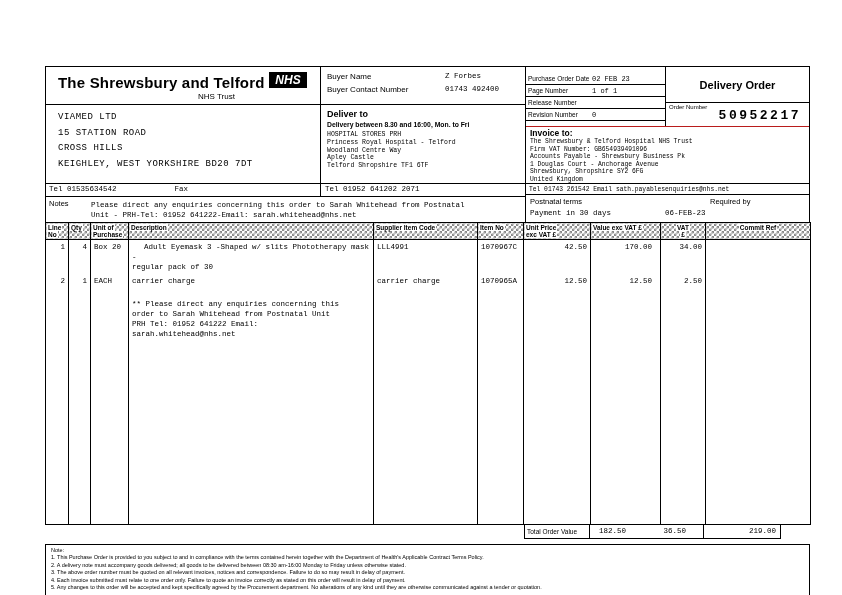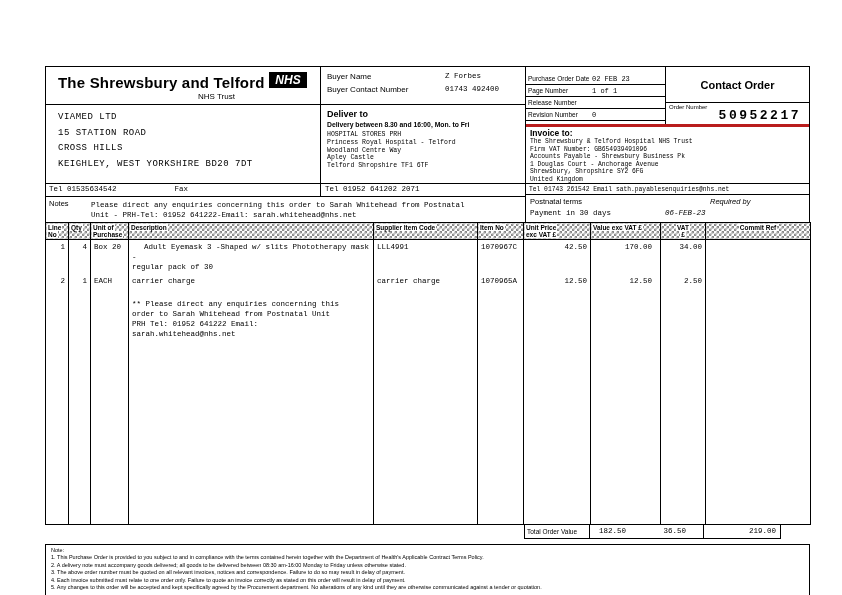--- a/index.html
+++ b/index.html
@@ -39,41 +39,41 @@
   .r3 { height:13px; border-bottom:1px solid #000; display:flex; font-size:7.5px; }
   .r3 .lcell { width:275px; border-right:1px solid #000; padding:1px 0 0 3px; display:flex; }
   .r3 .fax { margin-left:58px; }
   .r3 .rcell { flex:1; padding:1px 0 0 4px; }
 
   .r4 { flex:1; display:flex; padding:2px 2px 0 3px; }
   .r4 .lbl { font-size:7.5px; width:42px; }
   .r4 .txt { font-size:7.5px; line-height:10px; padding-top:1px; }
 
   
-  .info { height:60px; border-bottom:3px solid #b91c1c; display:flex; }
+  .info { height:60px; border-bottom:1px solid #b91c1c; display:flex; }
   .info-l { width:140px; border-right:1px solid #000; padding-top:6px; }
   .irow { height:12px; border-bottom:1px solid #000; display:flex; align-items:center; font-size:6.5px; padding:0 2px; }
   .irow .lbl { width:64px; }
   .irow .val { font-size:7px; }
   .info-r { flex:1; display:flex; flex-direction:column; }
   .po-title { height:36px; border-bottom:1px solid #000; display:flex; align-items:center; justify-content:center;
               font-weight:bold; font-size:11px; }
   .order-box { flex:1; position:relative; }
   .order-label { position:absolute; left:3px; top:1px; font-size:6px; }
   .order-num { position:absolute; right:8px; top:5px; font-weight:bold; font-size:13px; letter-spacing:2.5px; }
 
   .invoice { height:57px; border-bottom:1px solid #000; padding:1px 4px 0 4px; }
   .invoice-label { font-size:8.5px; font-weight:bold; }
   .invoice-lines { font-size:6.3px; line-height:7.6px; }
 
   .telmail { height:11px; border-bottom:1px solid #000; font-size:6.3px; padding:2px 0 0 3px; }
 
   .settle { flex:1; display:flex; font-size:7.5px; padding:2px 0 0 4px; }
   .settle .c1 { width:135px; }
-  .settle .c2 { flex:1;font-style:italic; }
+  .settle .c2 { flex:1; }
   .settle .slbl { display:block; }
   .settle .c2 .slbl { margin-left:45px; }
   .settle .sval { display:block; margin-top:3px; font-size:7.5px; }
 
   
   table.items { width:765px; border-collapse:collapse; table-layout:fixed; margin-top:-1px; }
   table.items thead th {
     border:1px solid #000; height:17px; font-size:6.5px; font-weight:bold;
     padding:1px 1px; vertical-align:top; text-align:left;
     background-image:
@@ -185,21 +185,21 @@
           <div class="irow">
             <span class="lbl">Release Number</span>
             <span class="val mono"></span>
           </div>
           <div class="irow">
             <span class="lbl">Revision Number</span>
             <span class="val mono">0</span>
           </div>
         </div>
         <div class="info-r">
-          <div class="po-title">Contact Order</div>
+          <div class="po-title">Delivery Order</div>
           <div class="order-box">
             <span class="order-label">Order Number</span>
             <span class="order-num mono">50952217</span>
           </div>
         </div>
       </div>
 
       <div class="invoice">
         <div class="invoice-label">Invoice to:</div>
         <div class="invoice-lines mono">

